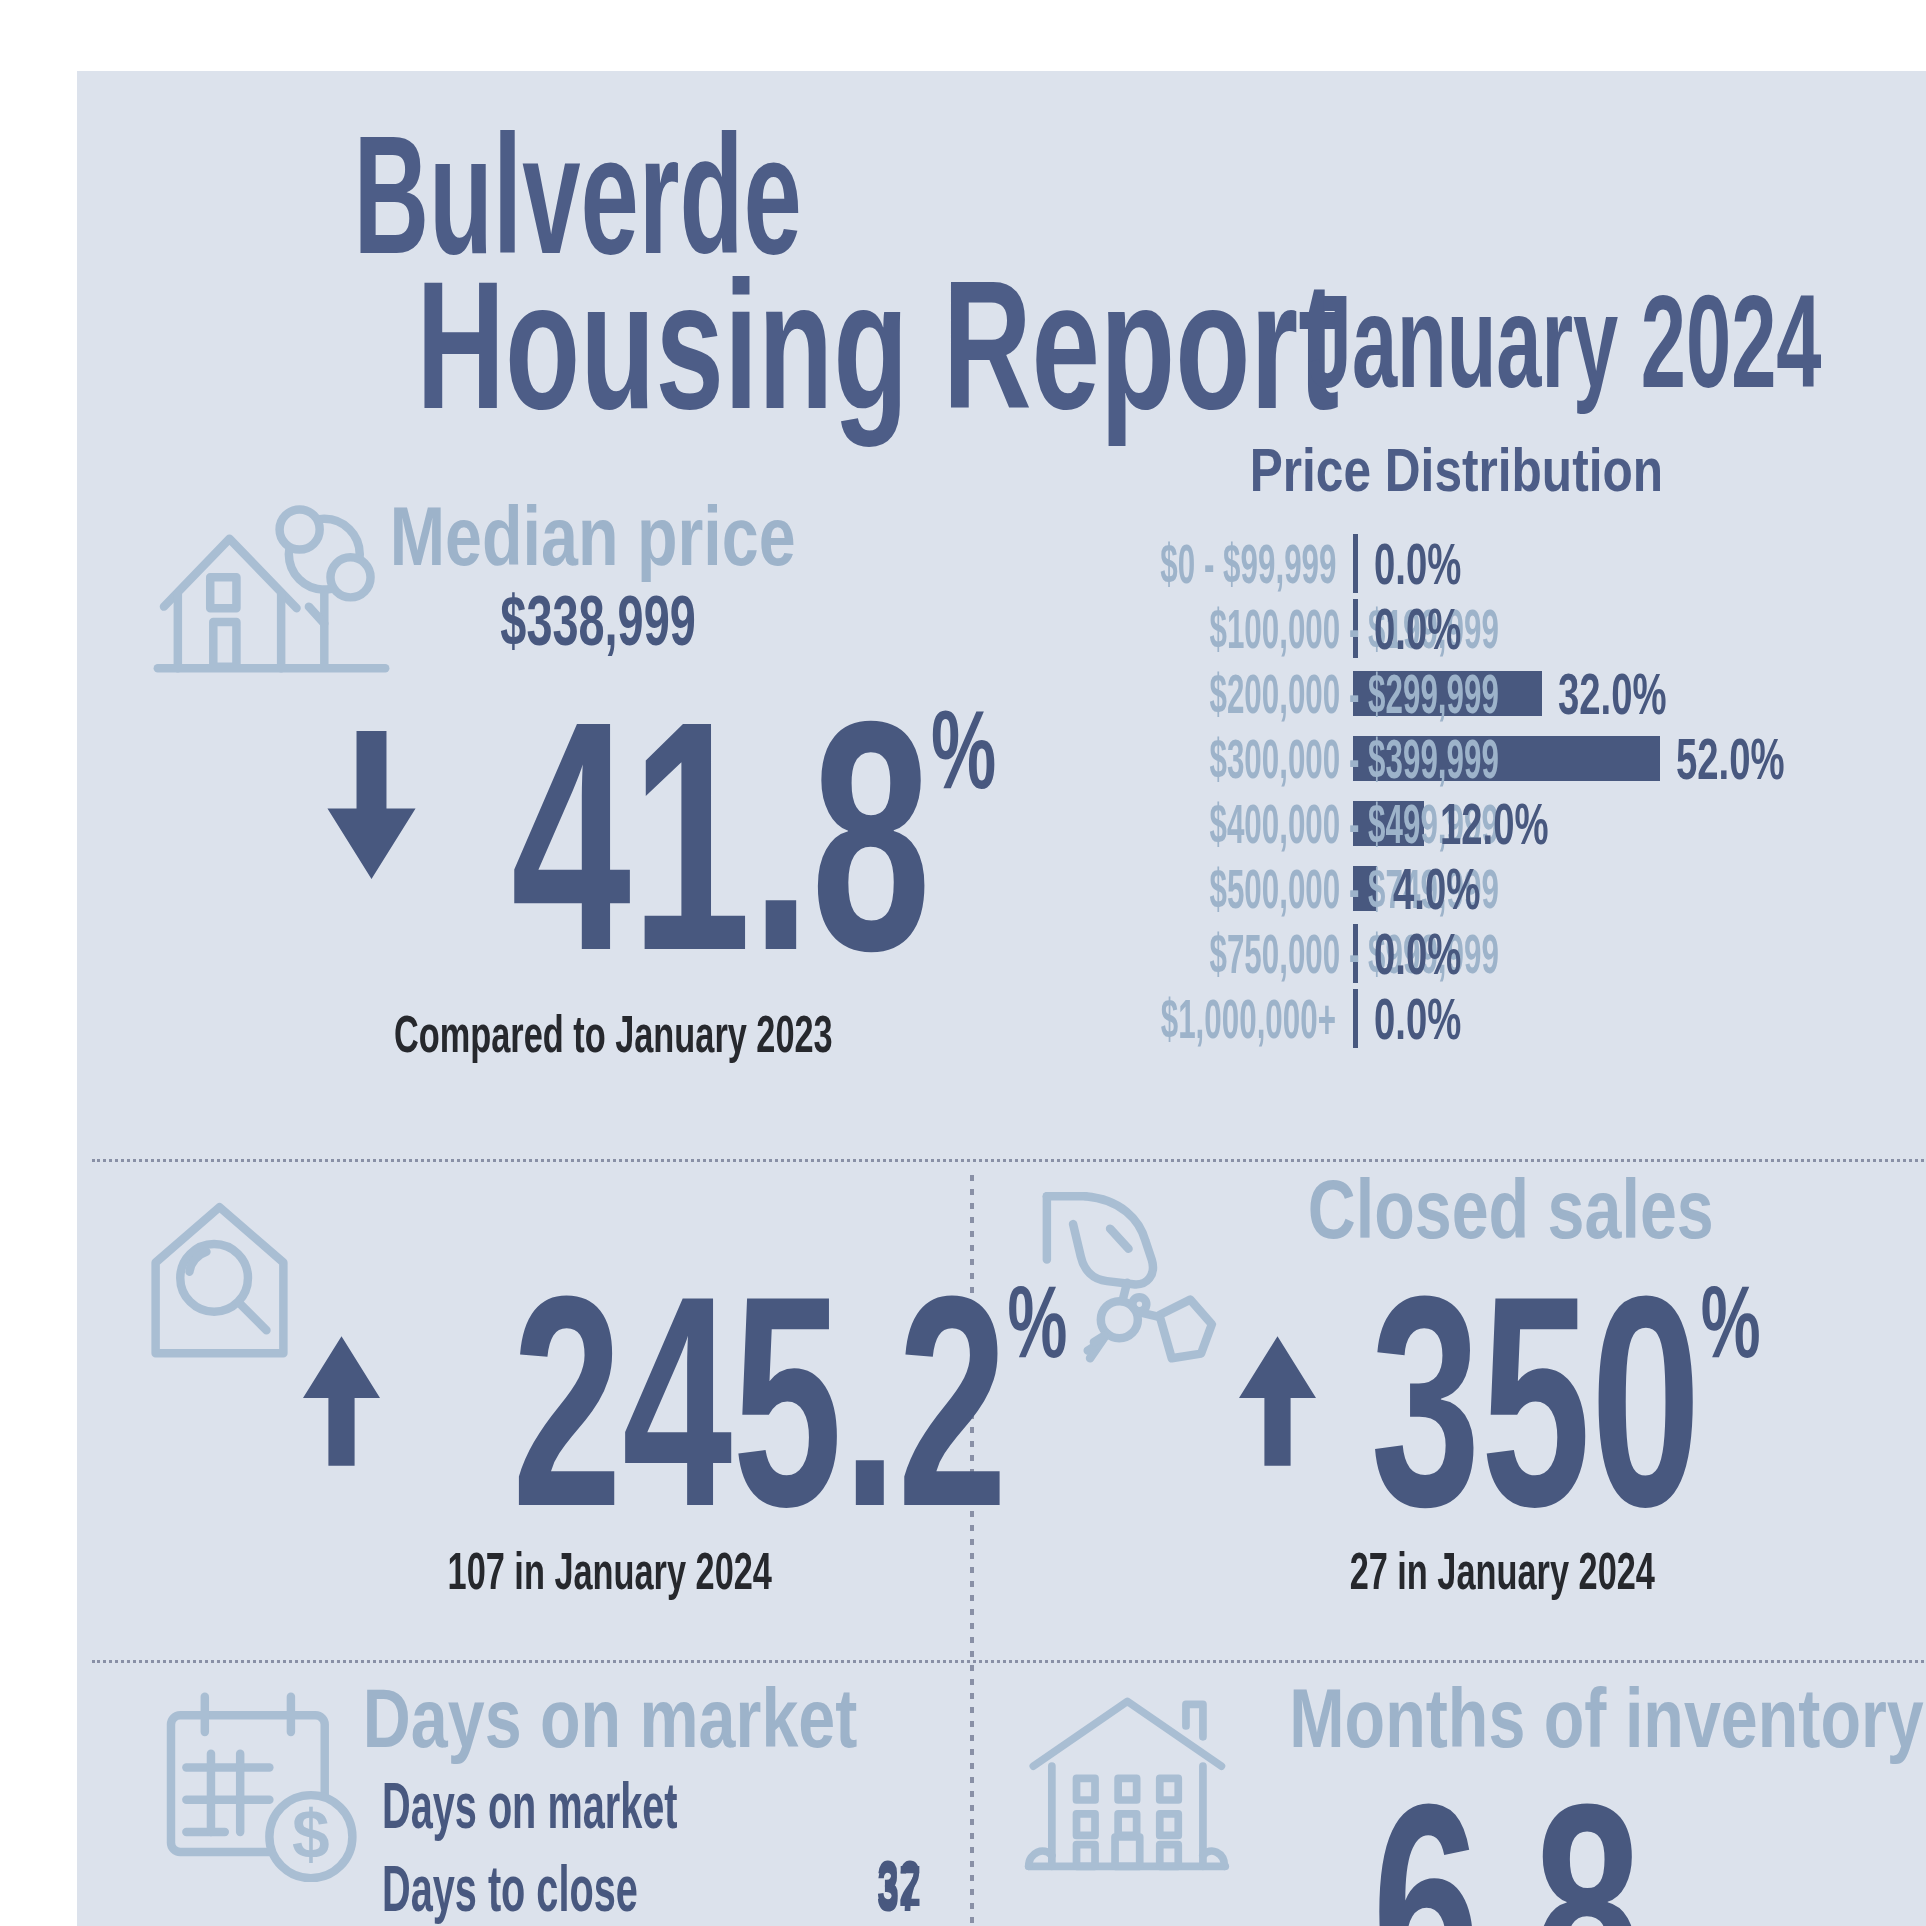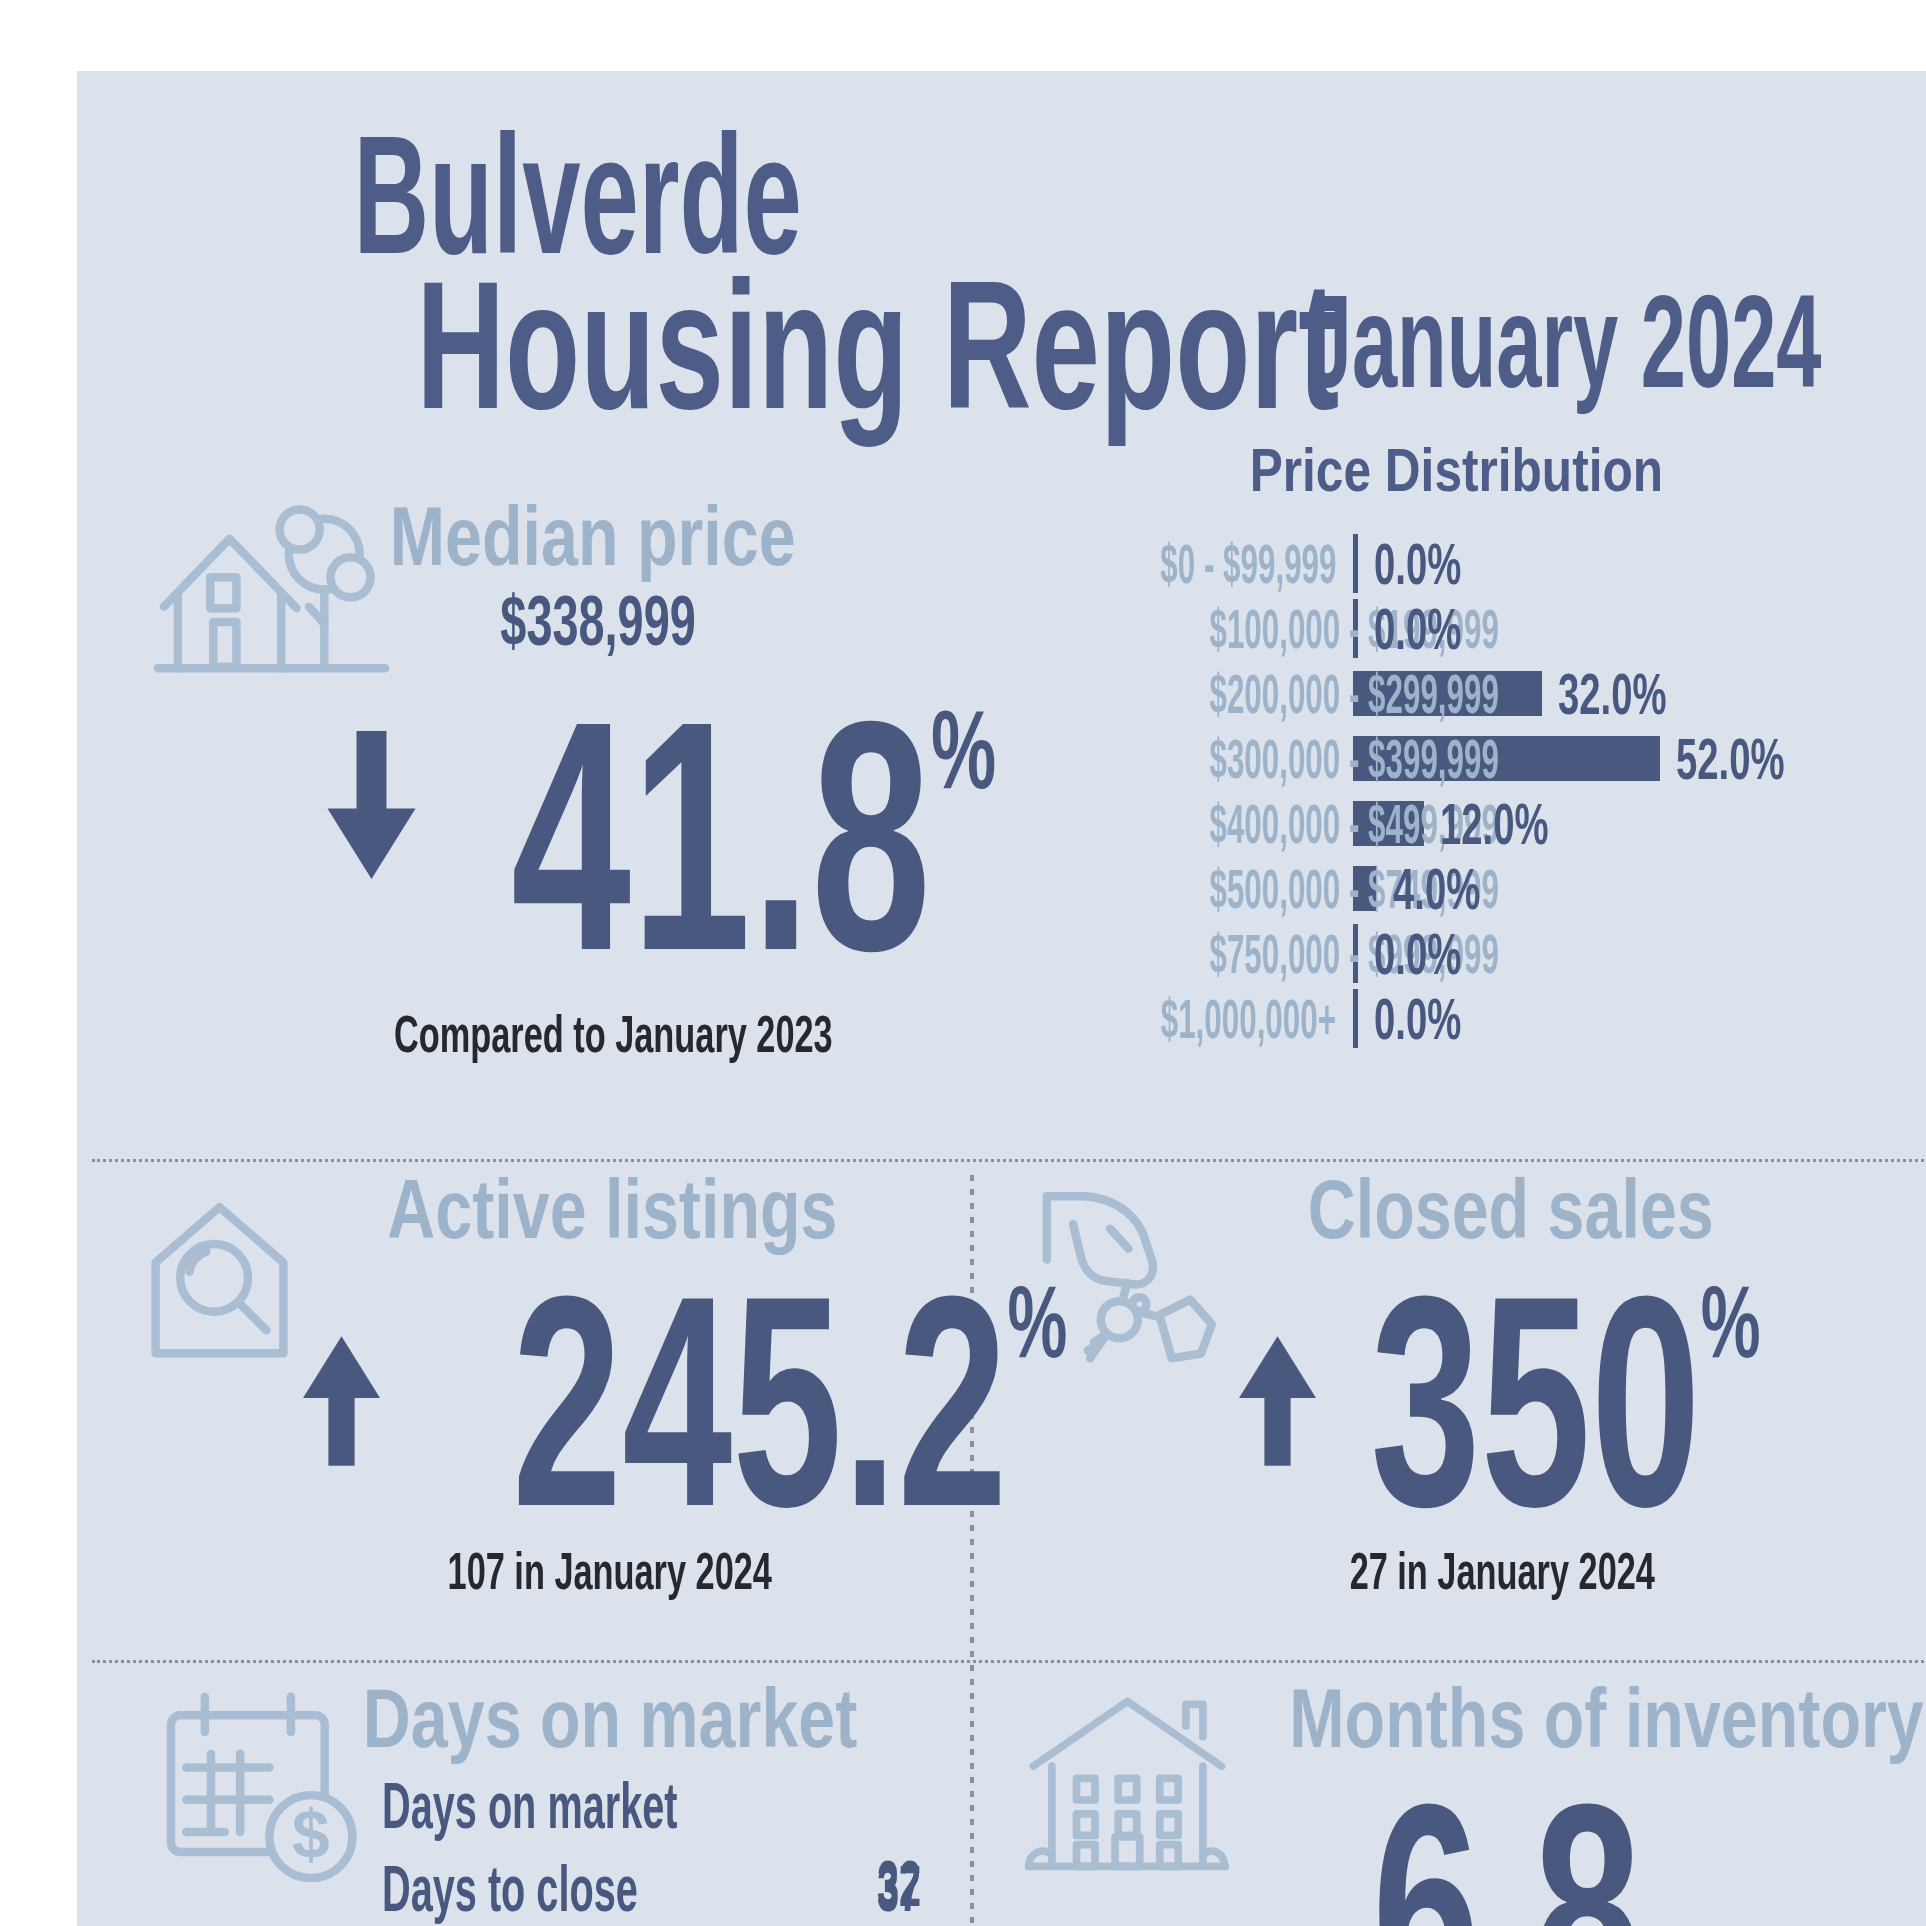--- a/index.html
+++ b/index.html
@@ -125,21 +125,20 @@
     <div class="abs divh" style="left:15.4px;top:1088px;width:1861px;"></div>
     <div class="abs divh" style="left:15.4px;top:1589px;width:1861px;"></div>
     <div class="abs divv" style="left:893px;top:1104px;height:1067px;"></div>
 
     <svg class="abs" style="left:54px;top:1113px;" width="177" height="177" viewBox="0 0 230 230" fill="none" stroke="var(--icon,#a9bed3)" stroke-width="11" stroke-linecap="round" stroke-linejoin="round">
       <path d="M32 220 V102 L115 30 L198 102 V220 Z"></path>
       <circle cx="108" cy="122" r="44"></circle>
       <path d="M140 154 L176 190"></path>
       <path d="M76 114 a32 32 0 0 1 22 -26"></path>
     </svg>
-    <div class="abs ctr head" style="left:227px;top:1097px;width:616px;"><span class="cx s80">Active listings</span></div>
     <svg class="abs" style="left:226px;top:1254px;" width="77" height="152" viewBox="0 0 100 168">
       <polygon points="50,0 100,80 67,80 67,168 33,168 33,80 0,80" fill="var(--navy,#48587f)"></polygon>
     </svg>
     <div class="abs ctr big" style="left:292px;top:1180px;width:616px;"><span class="cx s66"><span>245.2</span><span class="pct">%</span></span></div>
     <div class="abs ctr sub" style="left:225px;top:1474px;width:616px;"><span class="cx s66">107 in January 2024</span></div>
 
     <svg class="abs" style="left:959px;top:1113px;" width="216" height="212" viewBox="0 0 280 275" fill="none" stroke="var(--icon,#a9bed3)" stroke-width="11" stroke-linecap="round" stroke-linejoin="round">
       <path d="M14 16 V98"></path>
         <path d="M14 16 H64"></path>
       <path d="M64 16 C110 20 134 46 142 74 L150 98 C156 118 144 132 126 130 L92 126 C74 124 62 112 58 94 L48 52"></path>

